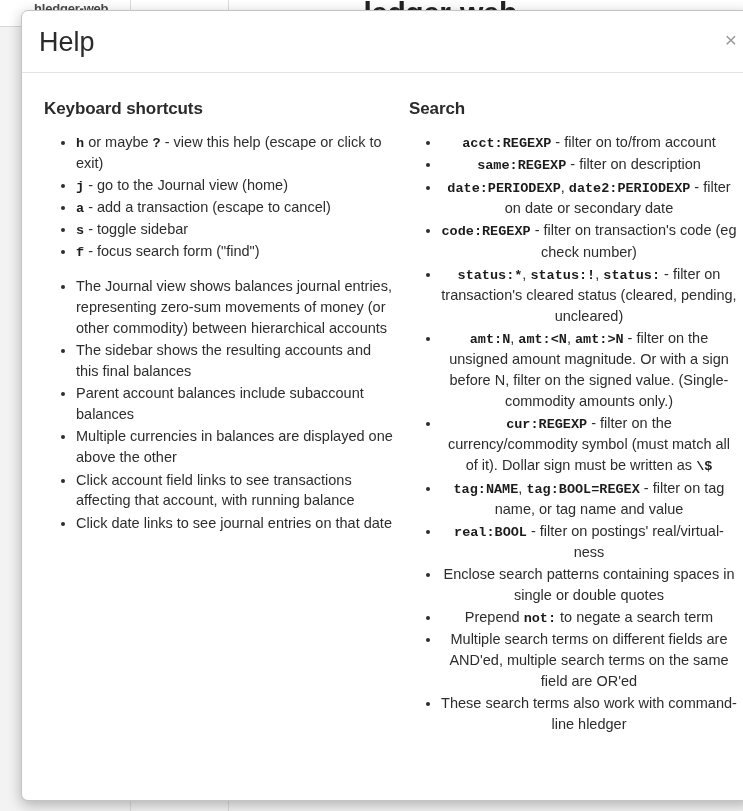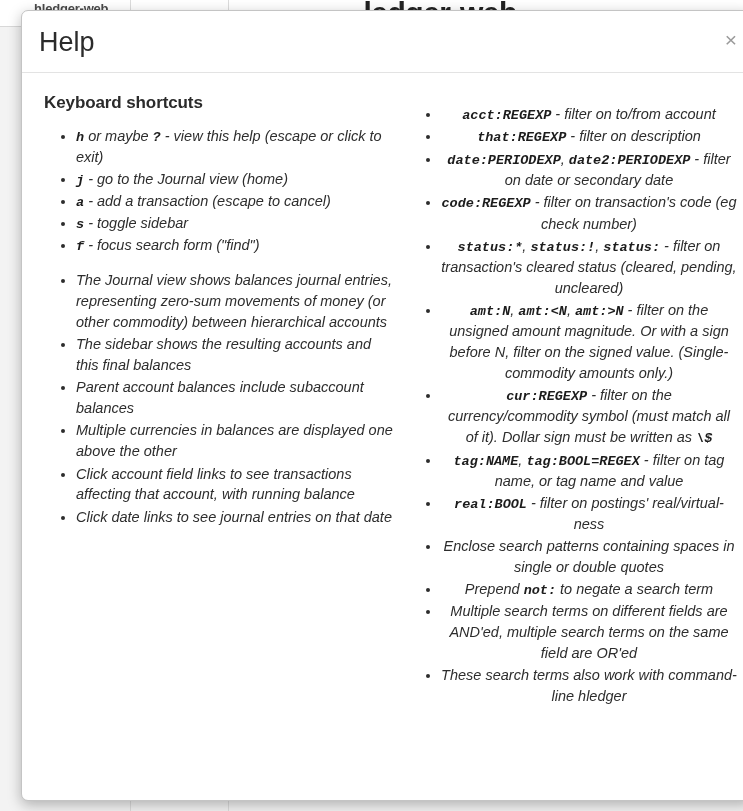--- a/index.html
+++ b/index.html
@@ -102,27 +102,26 @@
   .col-left { width: 366px; padding-right: 6px; box-sizing: border-box; }
   .col-right { width: 337px; box-sizing: border-box; }
 
   h4.section {
     font-size: 17px;
     color: #2b2b2b;
     margin: 8px 0 8px 8px;
     font-weight: bold;
     letter-spacing: -0.1px;
   }
-  h4.section.first { margin-top: 2px; }
+  h4.section.first { margin-top: 8px; }
 
   ul.help-list {
     margin: 13px 0 14px 0;
     padding-left: 40px;
     list-style: disc;
-    font-style: italic;
   }
   ul.help-list li {
     font-size: 14.5px;
     line-height: 1.42;
     color: #2d2d2d;
     margin-bottom: 1px;
   }
   ul.help-list.general li { margin-bottom: 2px; }
   code, .kbd {
     font-family: "Liberation Mono", monospace;
@@ -168,23 +167,24 @@
         <li>Parent account balances include subaccount balances</li>
         <li>Multiple currencies in balances are displayed one above the other</li>
         <li>Click account field links to see transactions affecting that account, with running balance</li>
         <li>Click date links to see journal entries on that date</li>
       </ul>
 
     </div>
 
     <div class="col-right">
 
+      <h4 class="section first">Search</h4>
       <ul class="help-list">
         <li><code>acct:REGEXP</code><span> - filter on to/from account</span></li>
-        <li><code>that:REGEXP</code><span> - filter on description</span></li>
+        <li><code>same:REGEXP</code><span> - filter on description</span></li>
         <li><code>date:PERIODEXP</code><span>, </span><code>date2:PERIODEXP</code><span> - filter on date or secondary date</span></li>
         <li><code>code:REGEXP</code><span> - filter on transaction's code (eg check number)</span></li>
         <li><code>status:*</code><span>, </span><code>status:!</code><span>, </span><code>status:</code><span> - filter on transaction's cleared status (cleared, pending, uncleared)</span></li>
         <li><code>amt:N</code><span>, </span><code>amt:&lt;N</code><span>, </span><code>amt:&gt;N</code><span> - filter on the unsigned amount magnitude. Or with a sign before N, filter on the signed value. (Single-commodity amounts only.)</span></li>
         <li><code>cur:REGEXP</code><span> - filter on the currency/commodity symbol (must match all of it). Dollar sign must be written as </span><code>\$</code></li>
         <li><code>tag:NAME</code><span>, </span><code>tag:BOOL=REGEX</code><span> - filter on tag name, or tag name and value</span></li>
         <li><code>real:BOOL</code><span> - filter on postings' real/virtual-ness</span></li>
         <li>Enclose search patterns containing spaces in single or double quotes</li>
         <li><span>Prepend </span><code>not:</code><span> to negate a search term</span></li>
         <li>Multiple search terms on different fields are AND'ed, multiple search terms on the same field are OR'ed</li>

